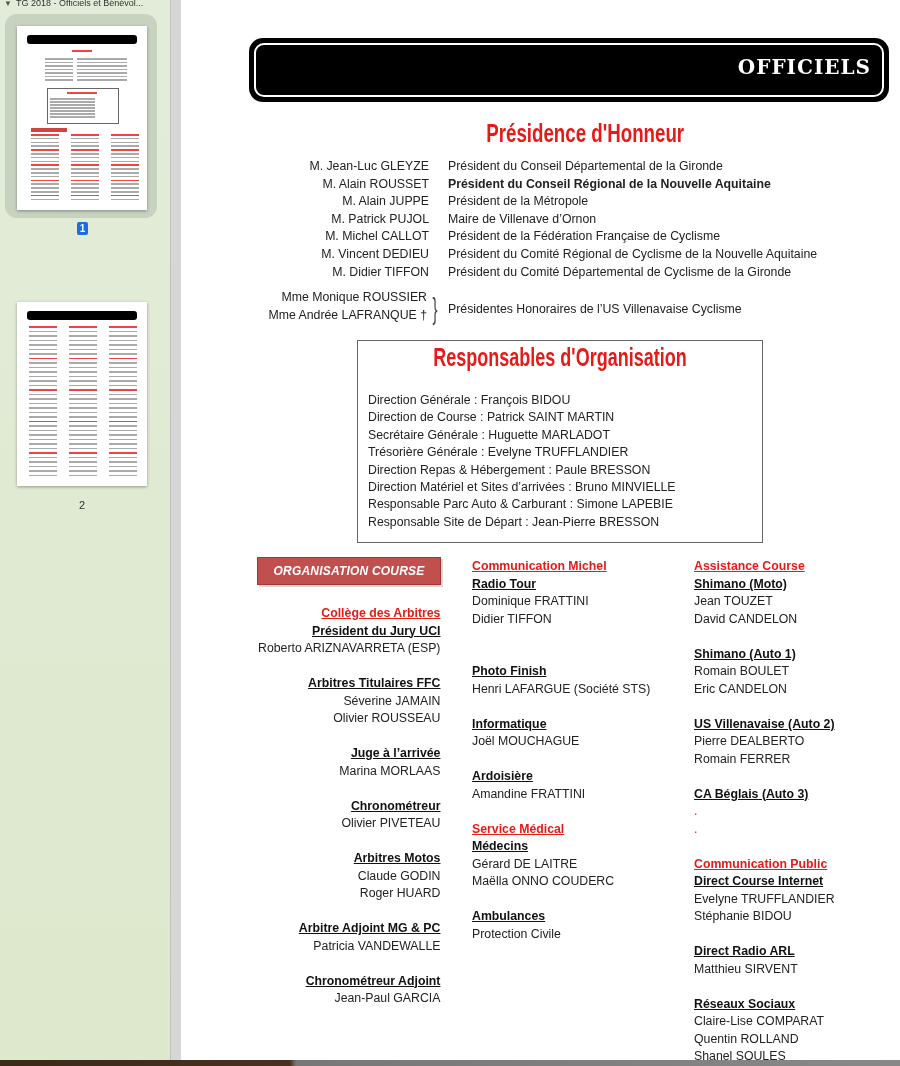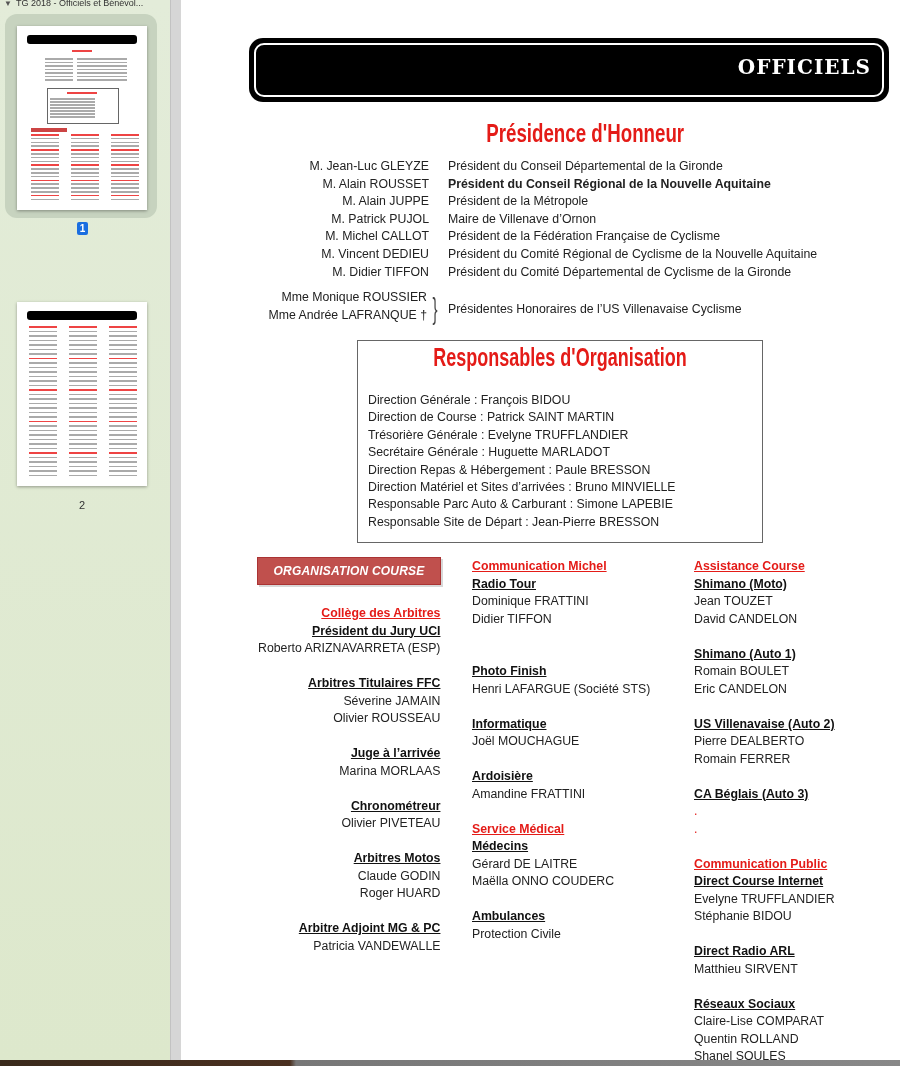--- a/index.html
+++ b/index.html
@@ -276,22 +276,22 @@
       <div class="honor-row honor-name" style="top: 307.6px; width: 246px;">Mme Andrée LAFRANQUE †</div>
       <div class="brace">}</div>
       <div class="honor-row honor-role" style="top: 302px; left: 267px;">Présidentes Honoraires de l’US Villenavaise Cyclisme</div>
     </div>
 
   <div class="org-box">
     <div class="section-title ro-title">Responsables d'Organisation</div>
     <div class="ro-list" id="ro-list">
         <div class="ro-item">Direction Générale : François BIDOU</div>
         <div class="ro-item">Direction de Course : Patrick SAINT MARTIN</div>
+        <div class="ro-item">Secrétaire Générale : Huguette MARLADOT</div>
         <div class="ro-item">Trésorière Générale : Evelyne TRUFFLANDIER</div>
-        <div class="ro-item">Secrétaire Générale : Huguette MARLADOT</div>
         <div class="ro-item">Direction Repas &amp; Hébergement : Paule BRESSON</div>
         <div class="ro-item">Direction Matériel et Sites d’arrivées : Bruno MINVIELLE</div>
         <div class="ro-item">Responsable Parc Auto &amp; Carburant : Simone LAPEBIE</div>
         <div class="ro-item">Responsable Site de Départ : Jean-Pierre BRESSON</div>
       </div>
   </div>
 
   <div class="org-badge">ORGANISATION COURSE</div>
 
   <div class="col" id="col1" style="left:77px; top:606px;text-align:right;">
@@ -321,20 +321,24 @@
         <div class="sub">Arbitres Motos</div>
         <div class="person">Claude GODIN</div>
         <div class="person">Roger HUARD</div>
       </div>
       <div class="gap"></div>
       <div class="grp">
         <div class="sub">Arbitre Adjoint MG &amp; PC</div>
         <div class="person">Patricia VANDEWALLE</div>
       </div>
       <div class="gap"></div>
+      <div class="grp">
+        <div class="sub">Chronométreur Adjoint</div>
+        <div class="person">Jean-Paul GARCIA</div>
+      </div>
     </div>
   <div class="col" id="col2" style="left:291px; top:559px;">
       <div class="cat">Communication Michel</div>
       <div class="grp">
         <div class="sub">Radio Tour</div>
         <div class="person">Dominique FRATTINI</div>
         <div class="person">Didier TIFFON</div>
       </div>
       <div class="gap"></div>
       <div class="gap"></div>

